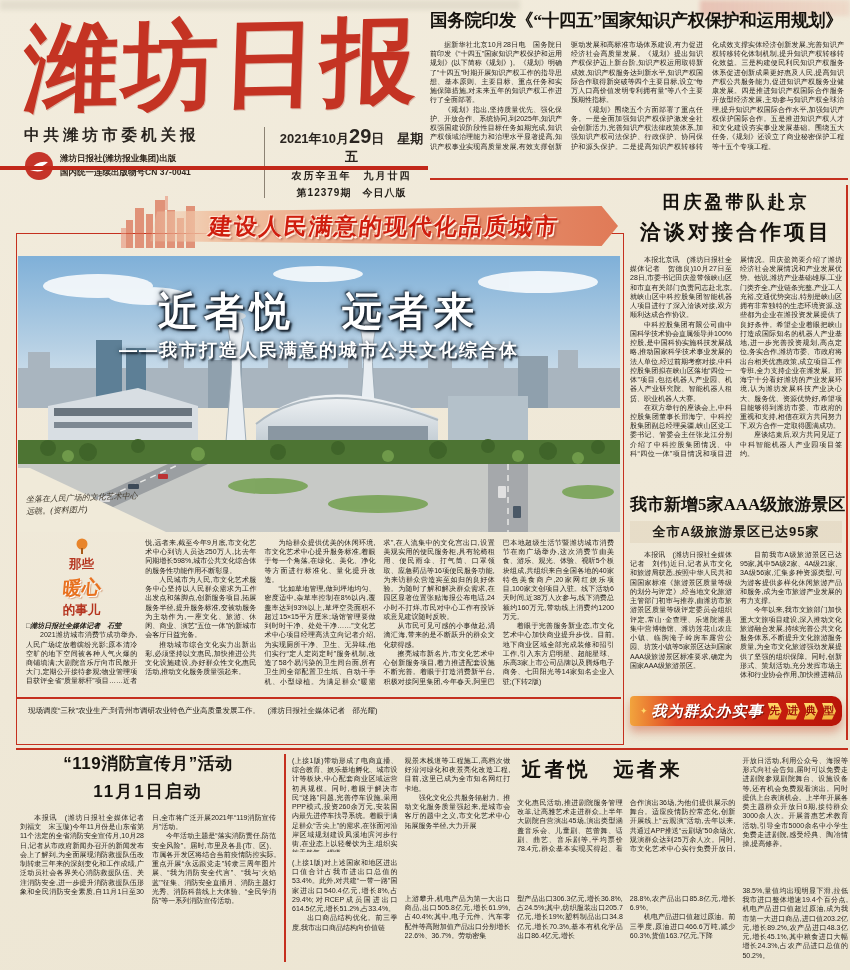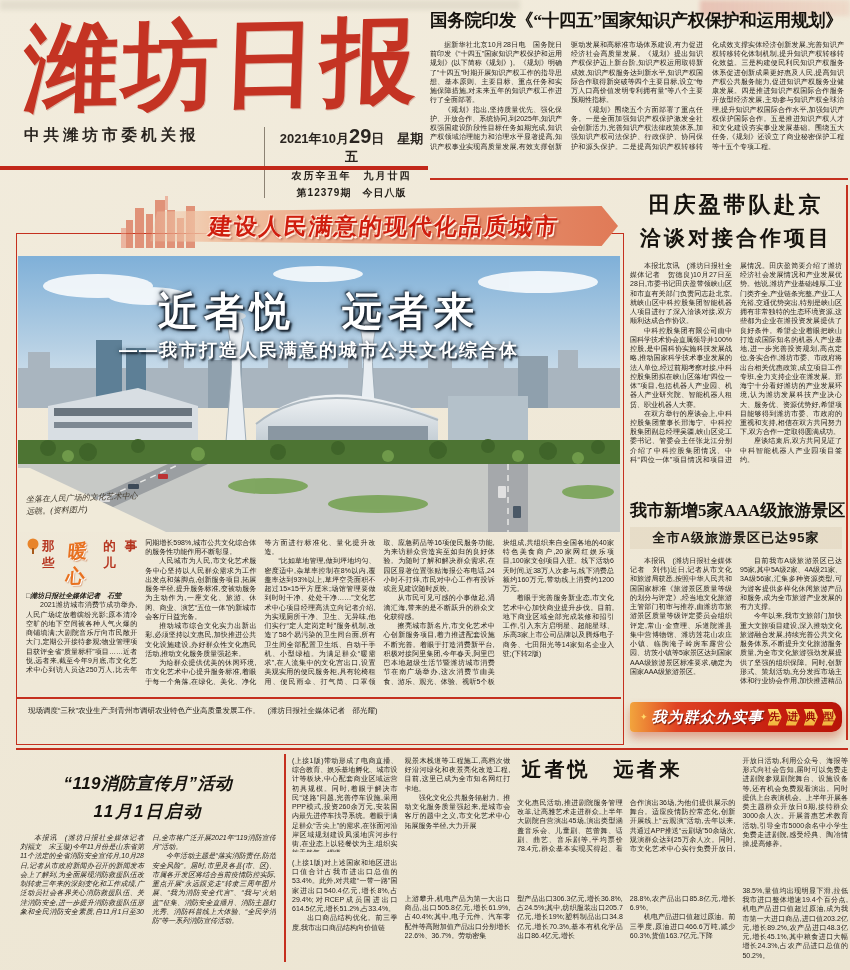--- a/index.html
+++ b/index.html
@@ -42,21 +42,21 @@
       box-shadow:0 5px 9px rgba(190,80,40,.35);}
   .ribbon-text{font-weight:900;font-size:23px;letter-spacing:2px;color:#cf1d0e;transform:skewX(-6deg);
       text-shadow:1.5px 1.5px 0 #ffeadb,-1px -1px 0 #ffe3d2,3px 3px 2px rgba(120,20,10,.35);}
   
   .photo-title{font-size:40px;font-weight:bold;color:#fff;letter-spacing:6px;text-align:center;
       text-shadow:2px 2px 2px #15202c,-1px -1px 2px #15202c,0 0 6px rgba(10,25,40,.8);}
   .photo-sub{font-size:18px;font-weight:bold;color:#fff;text-align:center;letter-spacing:2px;
       text-shadow:1.5px 1.5px 2px #15202c,0 0 5px rgba(10,25,40,.8);}
   .photo-cap{font-size:8px;font-style:italic;color:#433c30;line-height:1.5;transform:rotate(-2deg);}
   
-  .heart-logo{display:flex;align-items:flex-start;gap:2px;margin-bottom:3px;}
+  .heart-logo{display:flex;align-items:center;gap:2px;margin-bottom:3px;flex-direction:column;}
   .heart-pre,.heart-post{font-size:12.5px;font-weight:900;color:#b5341f;}
   .heart-mid{font-size:19px;font-weight:900;color:#e8711f;transform:skewX(-8deg) rotate(-3deg);
       text-shadow:1px 1px 0 #fff,2px 2px 1px rgba(180,70,10,.4);}
   .byline{font-size:7px;font-weight:bold;font-style:italic;margin:2px 0 3px;text-indent:0 !important;}
   
   .slogan{display:flex;align-items:center;gap:4px;padding:0 6px 0 10px;height:30px;border-radius:4px 10px 10px 4px;
       background:linear-gradient(90deg,#f2a43d 0%,#e04323 22%,#c51d0f 70%,#b81408 100%);
       box-shadow:0 6px 10px rgba(200,60,30,.4);}
   .slogan-main{color:#fff;font-weight:900;font-style:italic;font-size:15px;letter-spacing:1px;white-space:nowrap;
       text-shadow:1px 1px 1px rgba(90,10,5,.8);}
@@ -73,20 +73,32 @@
 <div class="page">
 
   <div class="ghost" style="left:700px;top:0;width:150px;height:16px;background:linear-gradient(90deg,rgba(214,120,110,.35),rgba(224,150,130,.2));filter:blur(2px);"></div>
   <div class="ghost" style="left:0;top:0;width:520px;height:10px;background:rgba(150,140,120,.15);filter:blur(2px);"></div>
 
   <div class="abs" style="left:24px;top:16px;width:400px;">
     <div class="mast-title">潍坊日报</div>
     <div class="mast-row" style="margin-top:14px;">
       <div style="flex:0 0 230px;">
         <div class="mast-sub">中共潍坊市委机关报</div>
+        <div style="display:flex;align-items:center;gap:6px;margin-top:5px;">
+          <span style="display:inline-block;width:30px;height:30px;">
+            <svg width="30" height="30" viewBox="0 0 30 30">
+                <circle cx="15" cy="15" r="14" fill="#c5352a"></circle>
+                <path d="M6 19 q7 -10 18 -8 q-5 5 -10 5 q5 2 10 0 q-7 7 -18 3z" fill="#fff"></path>
+              </svg>
+          </span>
+          <div class="mast-pub">
+            <div>潍坊日报社(潍坊报业集团)出版</div>
+            <div>国内统一连续出版物号CN 37-0041</div>
+          </div>
+        </div>
       </div>
       <div class="mast-div"></div>
       <div style="flex:1;text-align:center;">
         <div class="mast-date1">
           <span>2021年10月</span><span class="mast-date-day">29</span><span>日</span>　<span>星期五</span>
         </div>
         <div class="mast-date2">农历辛丑年　九月廿四</div>
         <div class="mast-date3">第12379期　今日八版</div>
       </div>
     </div>
@@ -263,21 +275,21 @@
       <p>着眼于完善服务新业态,市文化艺术中心加快商业提升步伐。目前,地下商业区域全部完成装修和招引工作,引入东方启明星、超能星球、乐高3家上市公司品牌以及腾烁电子商务、七田阳光等14家知名企业入驻;(下转2版)</p>
     </div>
   </div>
 
   <div class="abs hline-red" style="left:17px;top:697px;width:604px;"></div>
   <div class="abs art" style="left:28px;top:706px;width:552px;height:32px;font-size:7.5px;">
     <p style="text-indent:0;">现场调度“三秋”农业生产;到青州市调研农业特色产业高质量发展工作。　(潍坊日报社全媒体记者　邵光耀)</p>
   </div>
 
   <div class="abs" style="left:630px;top:190px;width:212px;">
-    <div class="hl-center serif" style="font-size:22px;letter-spacing:3px;">田庆盈带队赴京</div>
+    <div class="hl-center serif" style="font-size:18px;letter-spacing:3px;">田庆盈带队赴京</div>
     <div class="hl-center serif" style="font-size:21px;letter-spacing:3px;margin-top:4px;">洽谈对接合作项目</div>
     <div class="art cols2" style="margin-top:9px;height:228px;">
       <p>本报北京讯　(潍坊日报社全媒体记者　贺德良)10月27日至28日,市委书记田庆盈带领峡山区和市直有关部门负责同志赴北京,就峡山区中科控股集团智能机器人项目进行了深入洽谈对接,双方顺利达成合作协议。</p>
       <p>中科控股集团有限公司由中国科学技术协会直属领导并100%控股,是中国科协实施科技发展战略,推动国家科学技术事业发展的法人单位,经过前期考察对接,中科控股集团拟在峡山区落地“四位一体”项目,包括机器人产业园、机器人产业研究院、智能机器人租赁、职业机器人大赛。</p>
       <p>在双方举行的座谈会上,中科控股集团董事长邢海宁、中科控股集团副总经理吴疆,峡山区党工委书记、管委会主任张龙江分别介绍了中科控股集团情况、中科“四位一体”项目情况和项目进展情况。田庆盈简要介绍了潍坊经济社会发展情况和产业发展优势。他说,潍坊产业基础雄厚,工业门类齐全,产业链条完整,产业工人充裕,交通优势突出,特别是峡山区拥有非常独特的生态环境资源,这些都为企业在潍投资发展提供了良好条件。希望企业着眼把峡山打造成国际知名的机器人产业基地,进一步完善投资规划,高点定位,务实合作,潍坊市委、市政府将出台相关优惠政策,成立项目工作专班,全力支持企业在潍发展。邢海宁十分看好潍坊的产业发展环境,认为潍坊发展科技产业决心大、服务优、资源优势好,希望项目能够得到潍坊市委、市政府的重视和支持,相信在双方共同努力下,双方合作一定取得圆满成功。</p>
       <p>座谈结束后,双方共同见证了中科智能机器人产业园项目签约。</p>
     </div>
 
     <div class="hl-center serif" style="font-size:17px;margin-top:10px;white-space:nowrap;">我市新增5家AAA级旅游景区</div>
     <div class="subhead-b" style="margin-top:5px;">全市A级旅游景区已达95家</div>
@@ -293,21 +305,21 @@
       <span class="badge">先</span>
       <span class="badge">进</span>
       <span class="badge">典</span>
       <span class="badge">型</span>
     </div>
   </div>
 
   <div class="abs hline-red" style="left:16px;top:748px;width:832px;"></div>
   <div class="abs vline-red" style="left:284px;top:754px;height:208px;"></div>
 
-  <div class="abs" style="left:20px;top:772px;width:256px;font-style:italic;">
+  <div class="abs" style="left:20px;top:752px;width:256px;">
     <div class="hl-center" style="font-size:17px;letter-spacing:0.5px;">“119消防宣传月”活动</div>
     <div class="hl-center" style="font-size:17px;margin-top:5px;letter-spacing:2px;">11月1日启动</div>
     <div class="art cols2" style="margin-top:10px;height:126px;">
       <p>本报讯　(潍坊日报社全媒体记者　刘福文　宋玉璇)今年11月份是山东省第11个法定的全省消防安全宣传月,10月28日,记者从市政府新闻办召开的新闻发布会上了解到,为全面展现消防救援队伍改制转隶三年来的深刻变化和工作成绩,广泛动员社会各界关心消防救援队伍、关注消防安全,进一步提升消防救援队伍形象和全民消防安全素质,自11月1日至30日,全市将广泛开展2021年“119消防宣传月”活动。</p>
       <p>今年活动主题是“落实消防责任,防范安全风险”。届时,市里及各县(市、区)、市属各开发区将结合当前疫情防控实际,重点开展“永远跟党走”转隶三周年图片展、“我为消防安全代言”、“我与‘火焰蓝’”征集、消防安全直播月、消防主题灯光秀、消防科普线上大体验、“全民学消防”等一系列消防宣传活动。</p>
     </div>
   </div>
 
   <div class="abs" style="left:292px;top:756px;width:556px;height:96px;">
     <div class="abs hl-center serif" style="left:205px;top:0;width:210px;font-size:20px;letter-spacing:3px;">近者悦　远者来</div>

